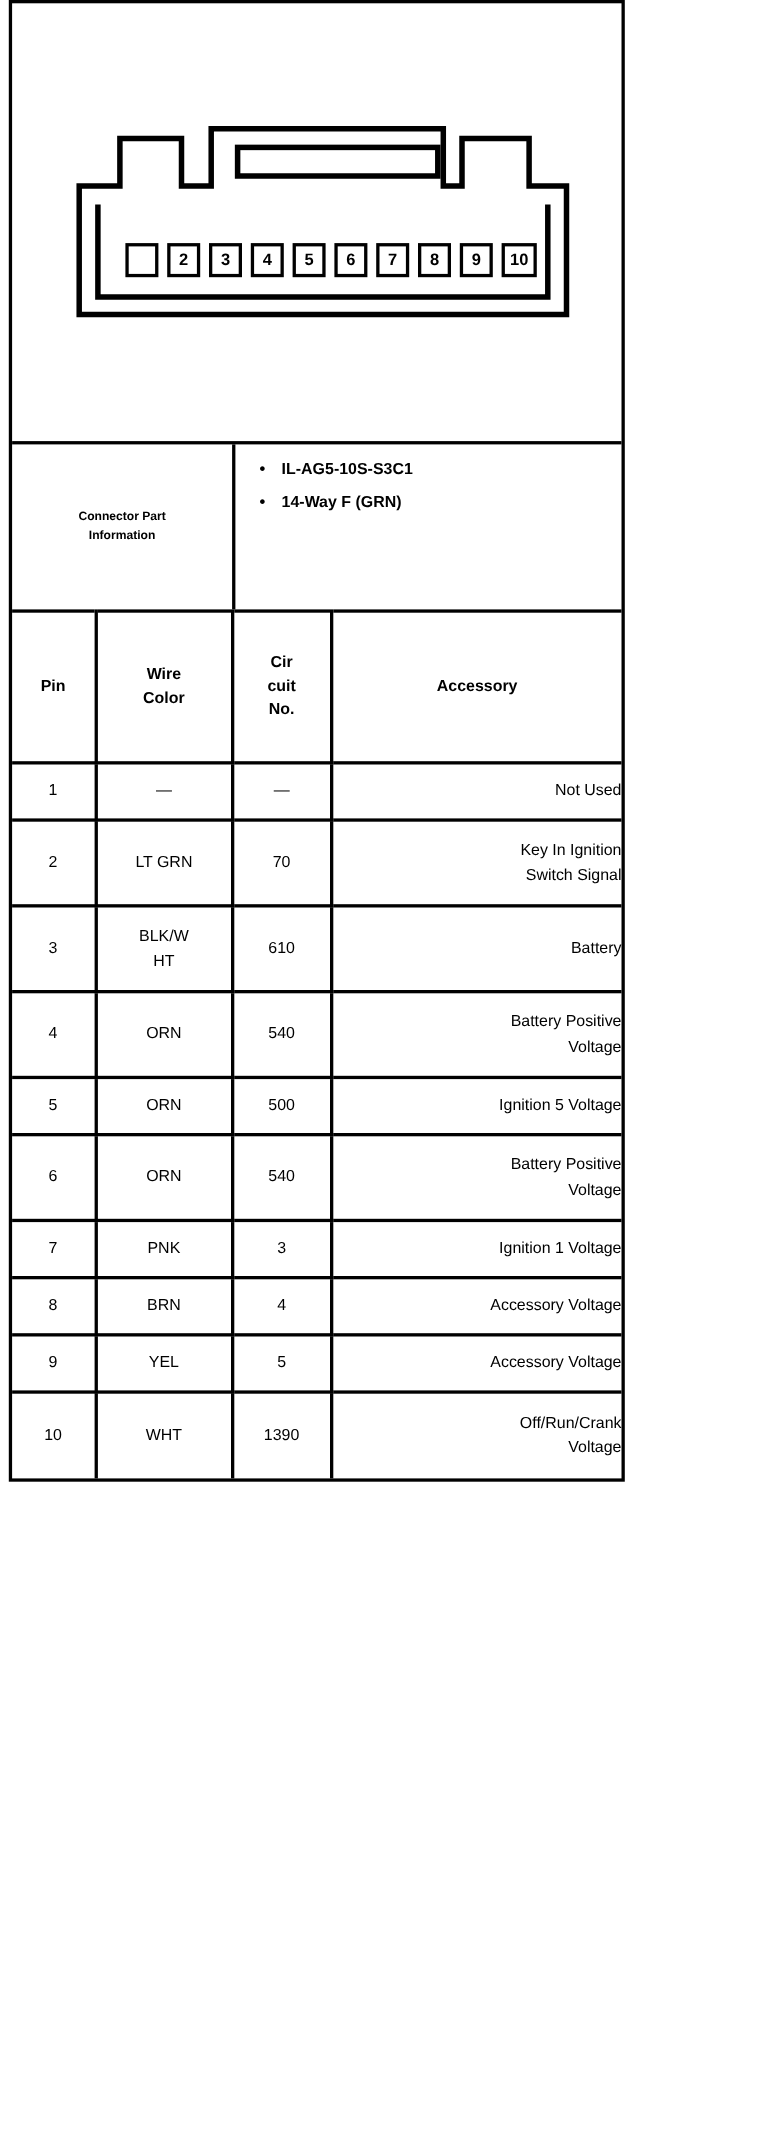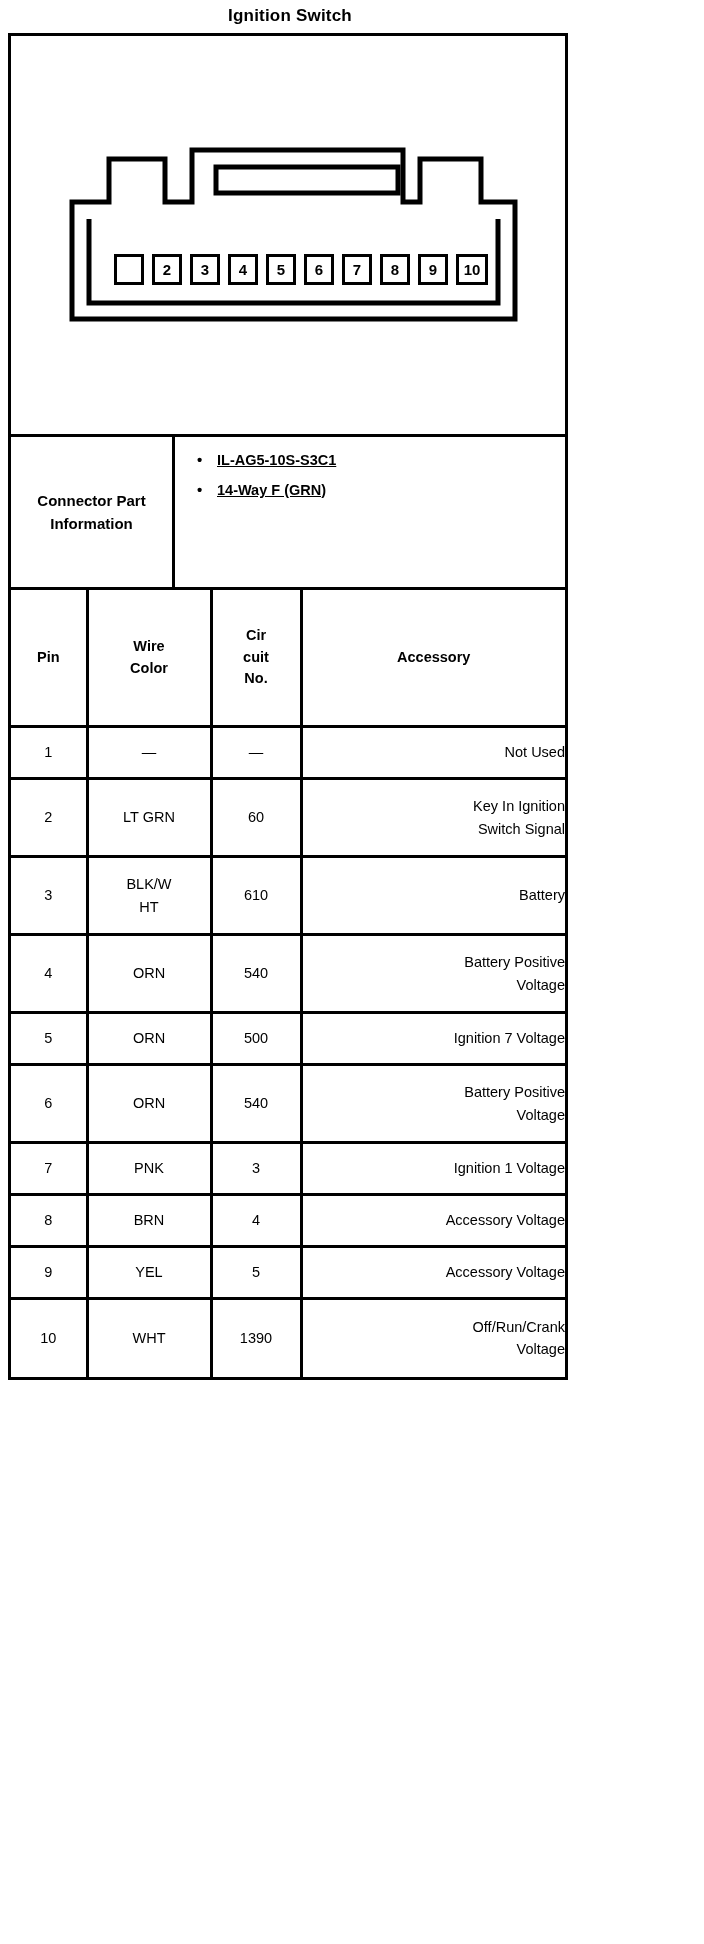--- a/index.html
+++ b/index.html
@@ -52,29 +52,29 @@
     width: 554px;
     height: 398px;
   }
 
   
   .cpi {
     display: flex;
     border-top: 3px solid #000;
   }
   .cpi-label {
-    width: 164px;
+    width: 203px;
     box-sizing: border-box;
     border-right: 3px solid #000;
     display: flex;
     align-items: center;
     justify-content: center;
     text-align: center;
     font-weight: bold;
-    font-size: 15px;
+    font-size: 11px;
     line-height: 1.55;
     padding: 6px 4px;
   }
   .cpi-values {
     flex: 1;
     padding: 14px 0 14px 22px;
     box-sizing: border-box;
     min-height: 150px;
   }
   .bullet-row {
@@ -85,21 +85,20 @@
     font-size: 14.5px;
   }
   .bullet-dot {
     width: 20px;
     flex: none;
     font-size: 15px;
     line-height: 1.25;
   }
   .bullet-text {
     line-height: 1.25;
-    text-decoration: underline;
   }
 
   
   table.pintable {
     border-collapse: collapse;
     width: 554px;
     table-layout: fixed;
     border-top: 3px solid #000;
   }
   table.pintable col.c-pin    { width: 76px; }
@@ -139,21 +138,20 @@
   .row-tall  { height: 78px; }
   .row-short { height: 52px; }
 
   .wrapcell { white-space: pre-line; }
 </style>
 </head>
 <body>
 
 <div class="page">
 
-  <div class="title">Ignition Switch</div>
 
   <div class="frame">
 
     <div class="conn-panel">
       <svg class="conn-art" viewBox="0 0 554 398" xmlns="http://www.w3.org/2000/svg">
         <g fill="none" stroke="#000" stroke-width="5" stroke-linejoin="miter" stroke-linecap="butt">
 
           <path d="M 53 166
                    L 53 283
                    L 496 283
@@ -231,21 +229,21 @@
       <tbody>
         <tr class="row-short">
           <td class="cell-pin">1</td>
           <td class="cell-wire wrapcell">—</td>
           <td class="cell-cir">—</td>
           <td class="cell-func wrapcell">Not Used</td>
         </tr>
         <tr class="row-tall">
           <td class="cell-pin">2</td>
           <td class="cell-wire wrapcell">LT GRN</td>
-          <td class="cell-cir">60</td>
+          <td class="cell-cir">70</td>
           <td class="cell-func wrapcell">Key In Ignition
 Switch Signal</td>
         </tr>
         <tr class="row-tall">
           <td class="cell-pin">3</td>
           <td class="cell-wire wrapcell">BLK/W
 HT</td>
           <td class="cell-cir">610</td>
           <td class="cell-func wrapcell">Battery</td>
         </tr>
@@ -253,21 +251,21 @@
           <td class="cell-pin">4</td>
           <td class="cell-wire wrapcell">ORN</td>
           <td class="cell-cir">540</td>
           <td class="cell-func wrapcell">Battery Positive
 Voltage</td>
         </tr>
         <tr class="row-short">
           <td class="cell-pin">5</td>
           <td class="cell-wire wrapcell">ORN</td>
           <td class="cell-cir">500</td>
-          <td class="cell-func wrapcell">Ignition 7 Voltage</td>
+          <td class="cell-func wrapcell">Ignition 5 Voltage</td>
         </tr>
         <tr class="row-tall">
           <td class="cell-pin">6</td>
           <td class="cell-wire wrapcell">ORN</td>
           <td class="cell-cir">540</td>
           <td class="cell-func wrapcell">Battery Positive
 Voltage</td>
         </tr>
         <tr class="row-short">
           <td class="cell-pin">7</td>

